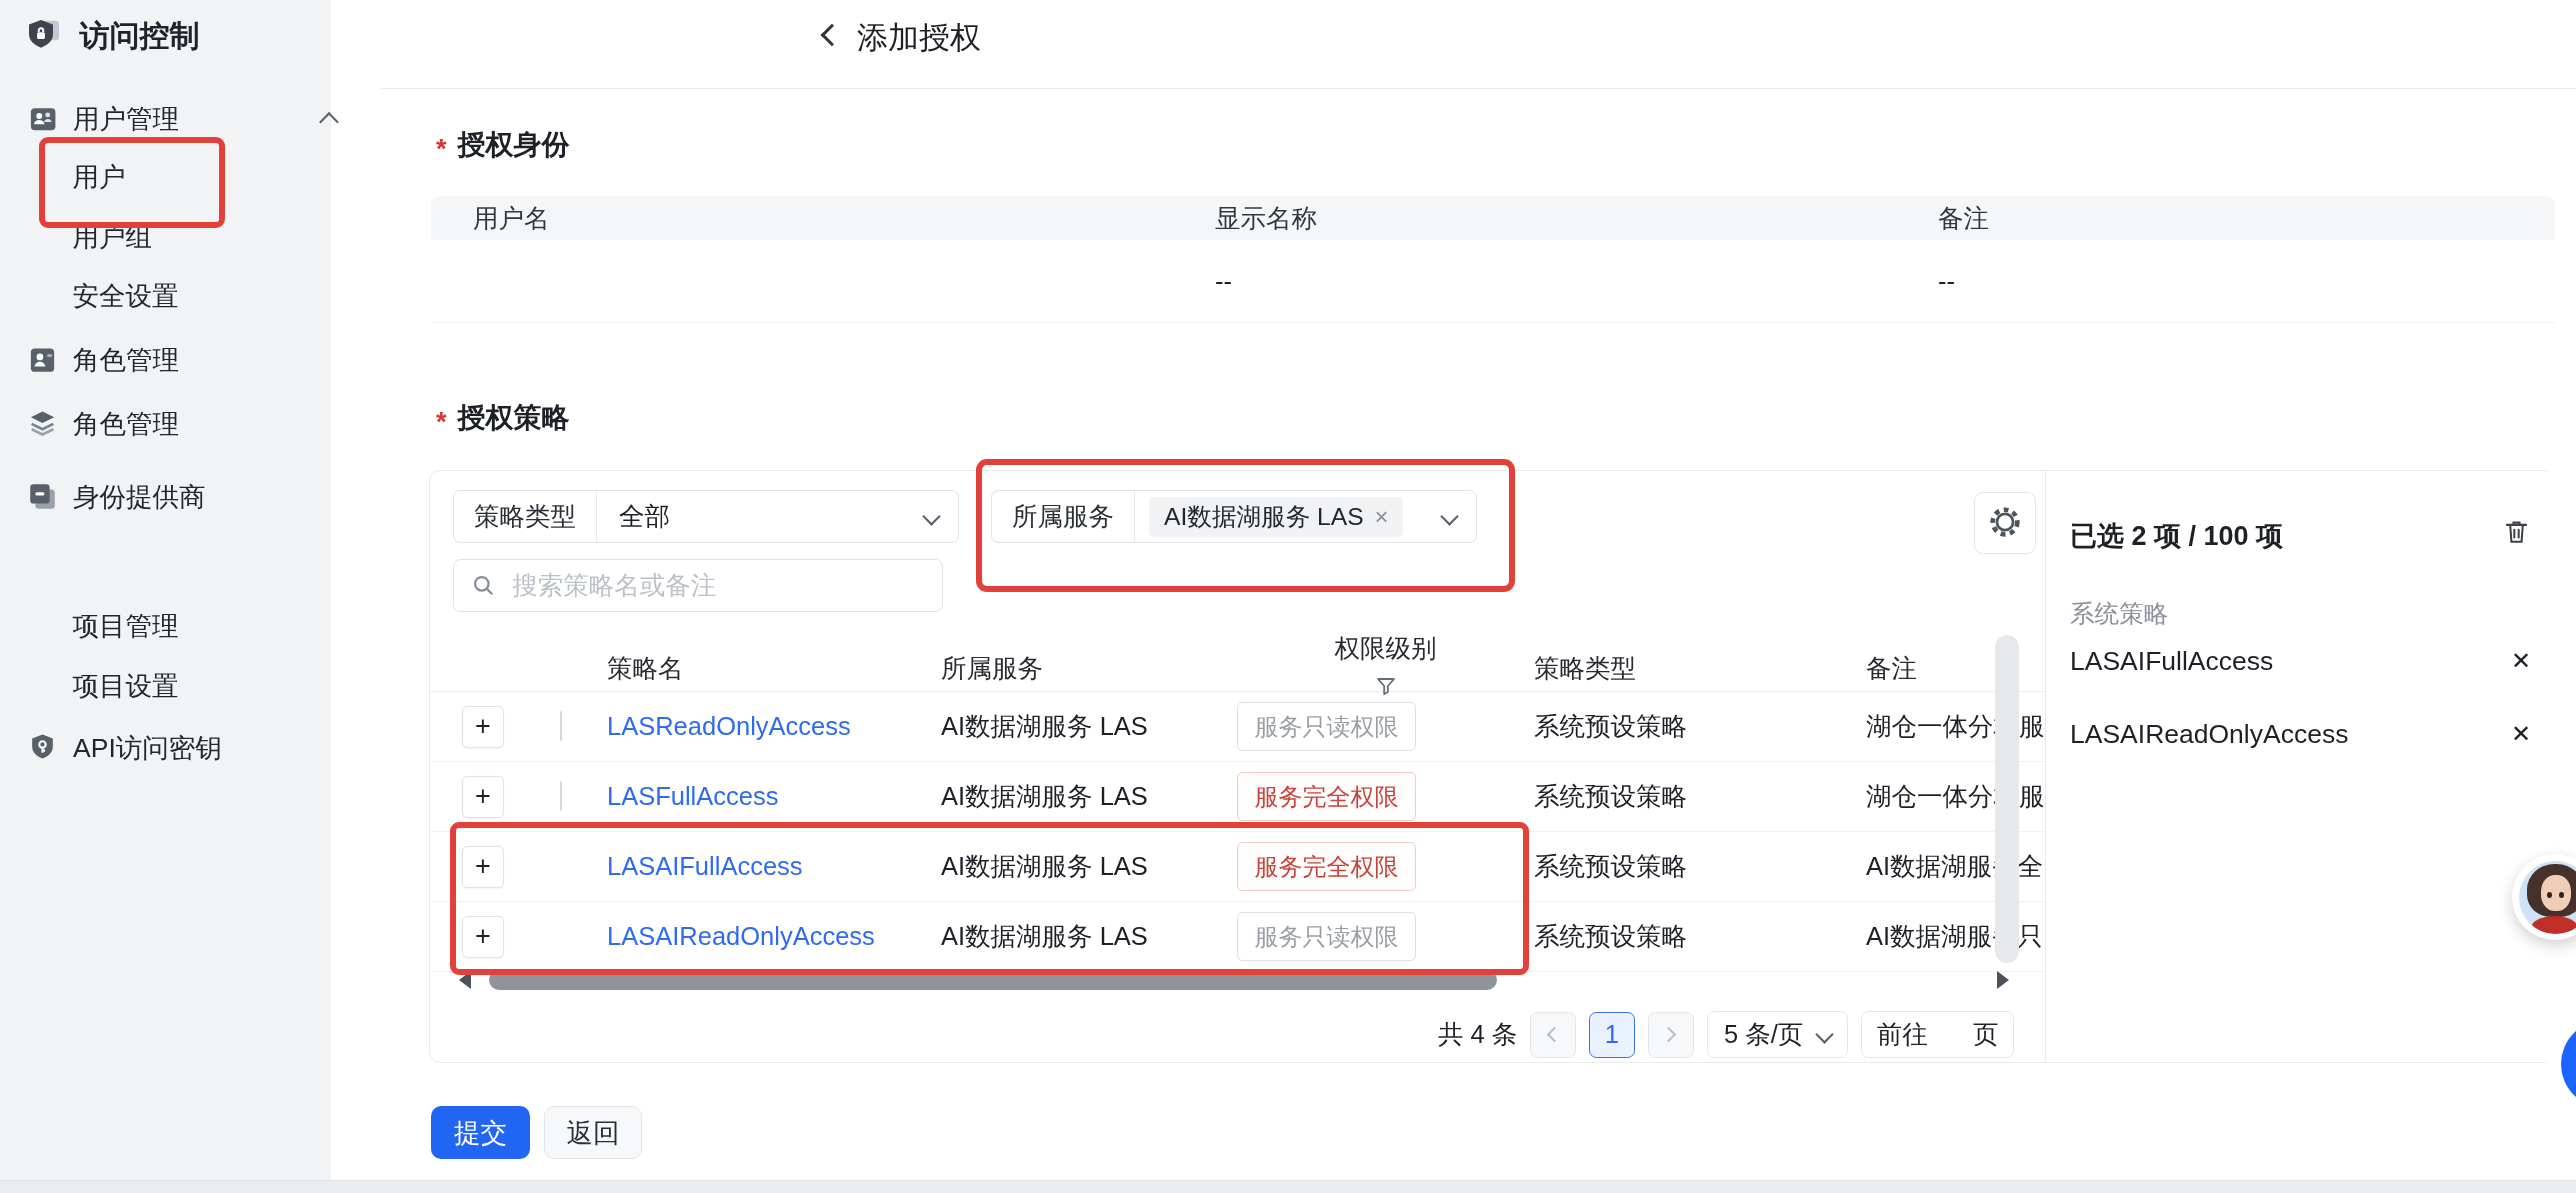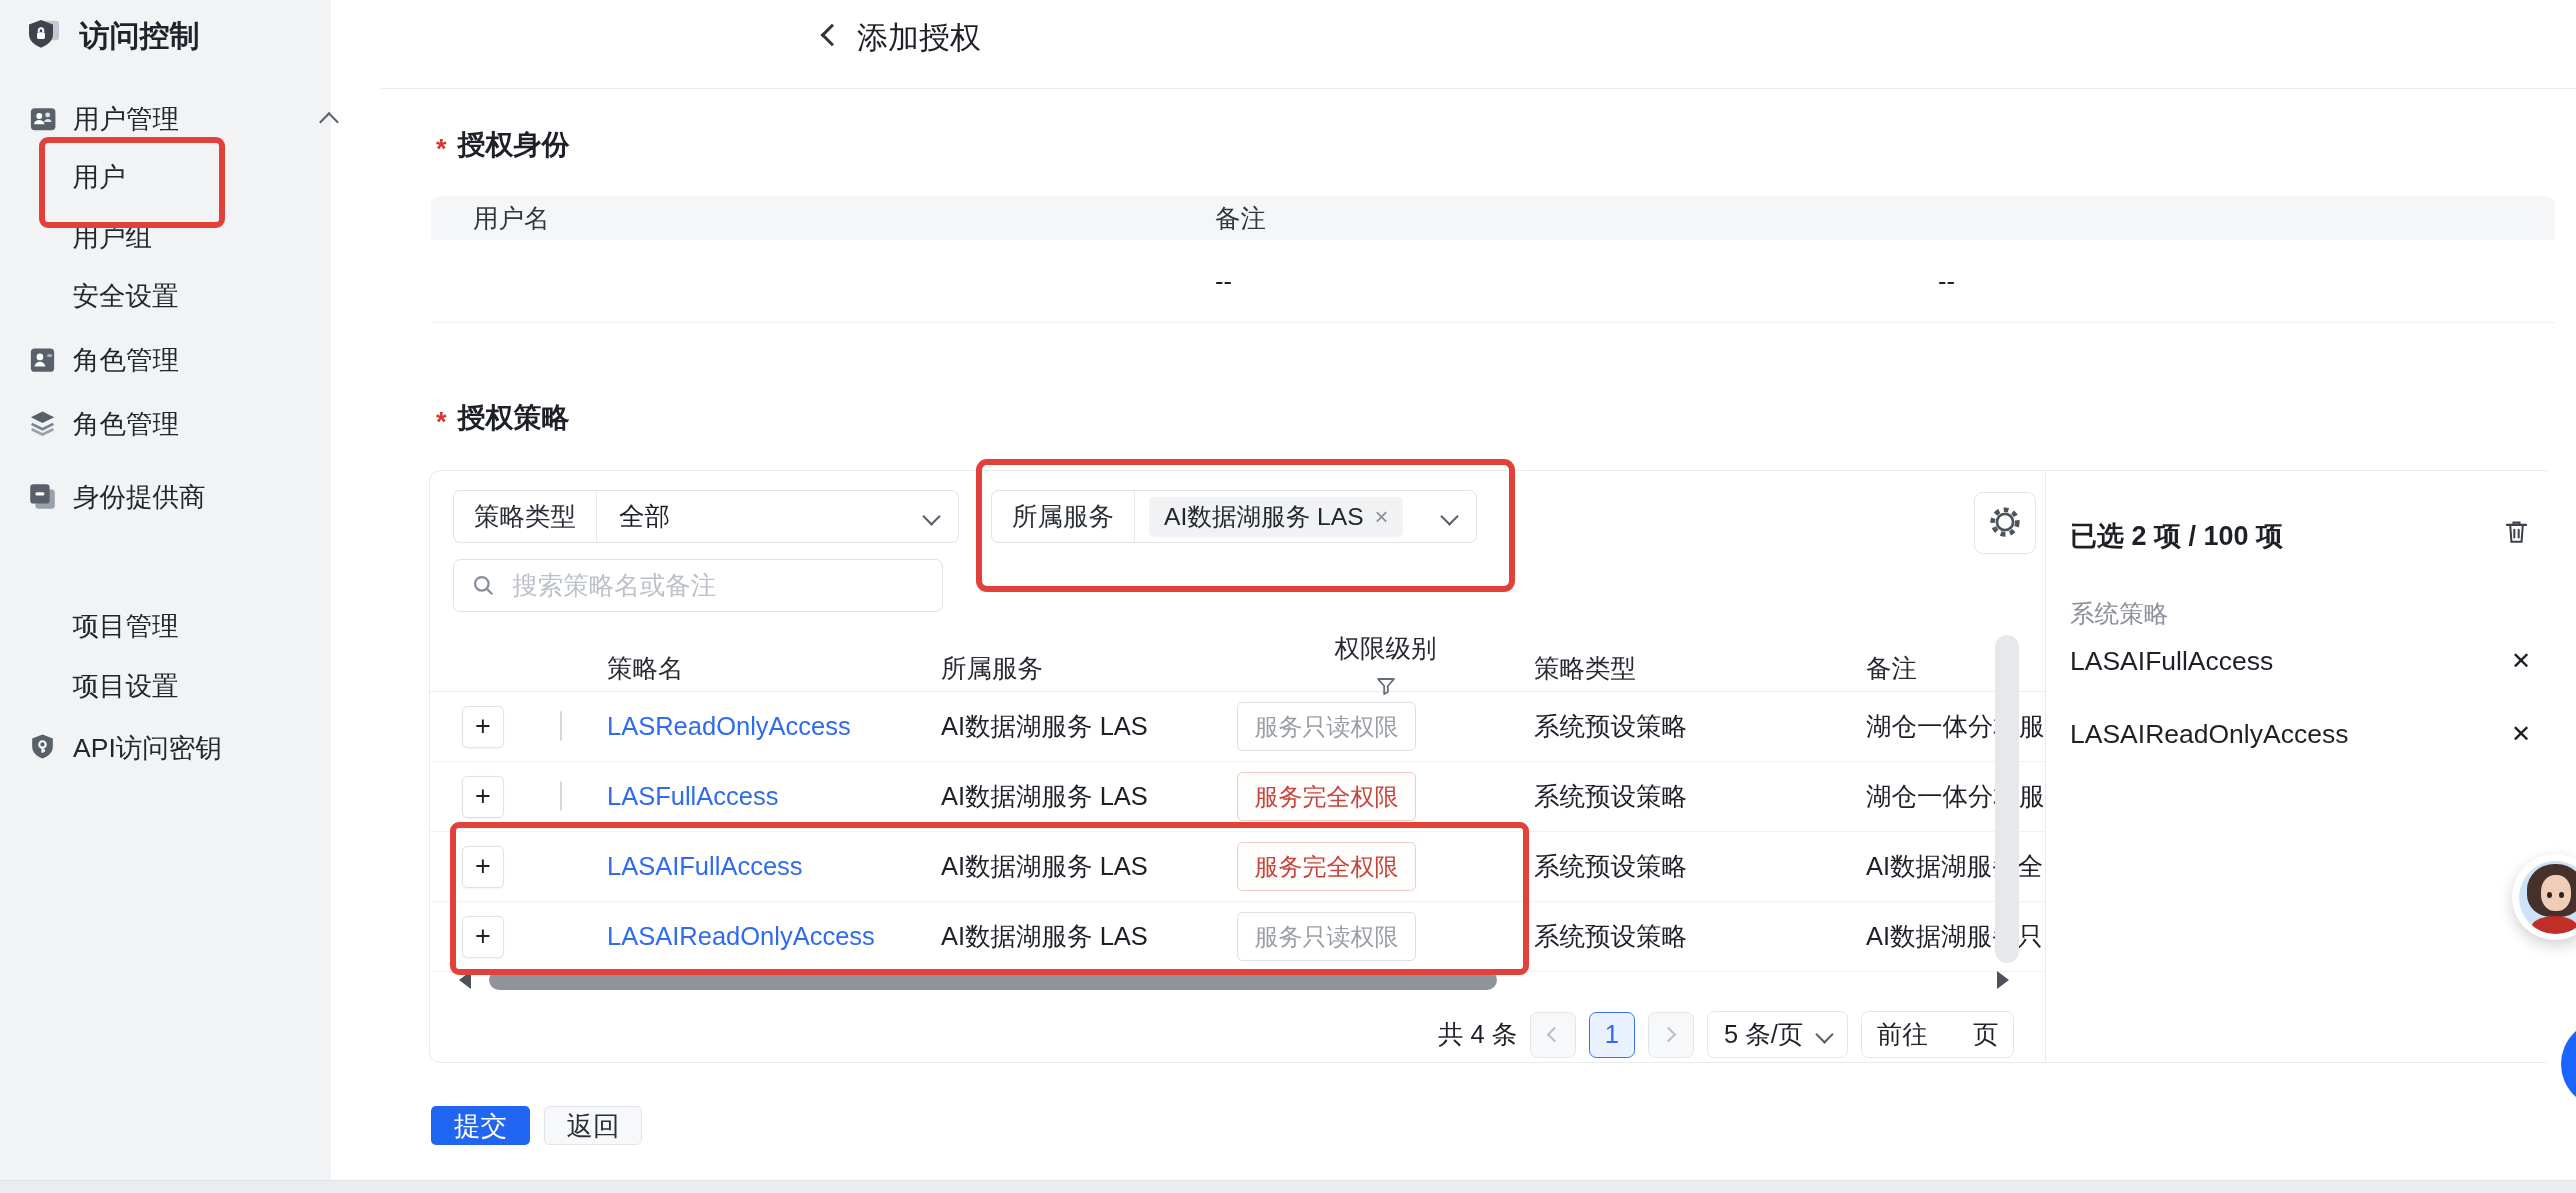--- a/index.html
+++ b/index.html
@@ -114,21 +114,21 @@
   .sel-panel{position:absolute;left:1615px;top:0;width:510px;height:591px;border-left:0.9px solid #e7e9ec;
              box-sizing:border-box;background:#fff;border-radius:0 11px 11px 0;}
   .sel-title{position:absolute;left:24px;top:47px;font-size:27px;font-weight:700;color:#1d2127;}
   .trash{position:absolute;right:24px;top:46px;cursor:pointer;}
   .sel-group{position:absolute;left:24px;top:126px;font-size:24.6px;color:#8a9099;}
   .sel-item{position:absolute;left:24px;right:24px;height:40px;display:flex;align-items:center;
             justify-content:space-between;font-size:26.5px;color:#1d2127;}
   .sel-item .x{font-size:24px;font-weight:700;cursor:pointer;}
 
   
-  .btn{position:absolute;top:1106px;height:39px;border-radius:5px;display:flex;align-items:center;
+  .btn{position:absolute;top:1106px;height:53px;border-radius:10px;display:flex;align-items:center;
        justify-content:center;font-size:26.5px;cursor:pointer;box-sizing:border-box;}
   .btn.submit{left:431px;width:99px;background:#2166f3;color:#fff;}
   .btn.back{left:544px;width:98px;background:#f7f8f9;border:0.9px solid #e3e5e9;color:#2a2e35;}
 
   
   .avatar{position:absolute;left:2512px;top:854px;width:86px;height:86px;border-radius:50%;background:#fff;
           box-shadow:0 5.5px 14.6px rgba(0,0,0,.18);display:flex;align-items:center;justify-content:center;z-index:60;}
   .avatar .img{width:73px;height:73px;border-radius:50%;background:#cde2f8;position:relative;overflow:hidden;}
   .avatar .hair{position:absolute;left:8.2px;top:3.6px;width:57px;height:53px;background:#46312a;border-radius:48% 48% 42% 42%;}
   .avatar .face{position:absolute;left:22px;top:14.6px;width:30px;height:36px;background:#f0cdb7;border-radius:46%;}
@@ -245,20 +245,21 @@
   <div class="hdr-divider"></div>
 
   <div class="sec-title" style="left:436px;top:126px">
     <span class="req">*</span>
     <span>授权身份</span>
   </div>
 
   <div class="id-table">
     <div class="id-head">
       <span>用户名</span>
+      <span>显示名称</span>
       <span>备注</span>
     </div>
     <div class="id-row">
       <span><span class="blur-user"></span></span>
       <span>--</span>
       <span>--</span>
     </div>
   </div>
 
   <div class="sec-title" style="left:436px;top:399px">

